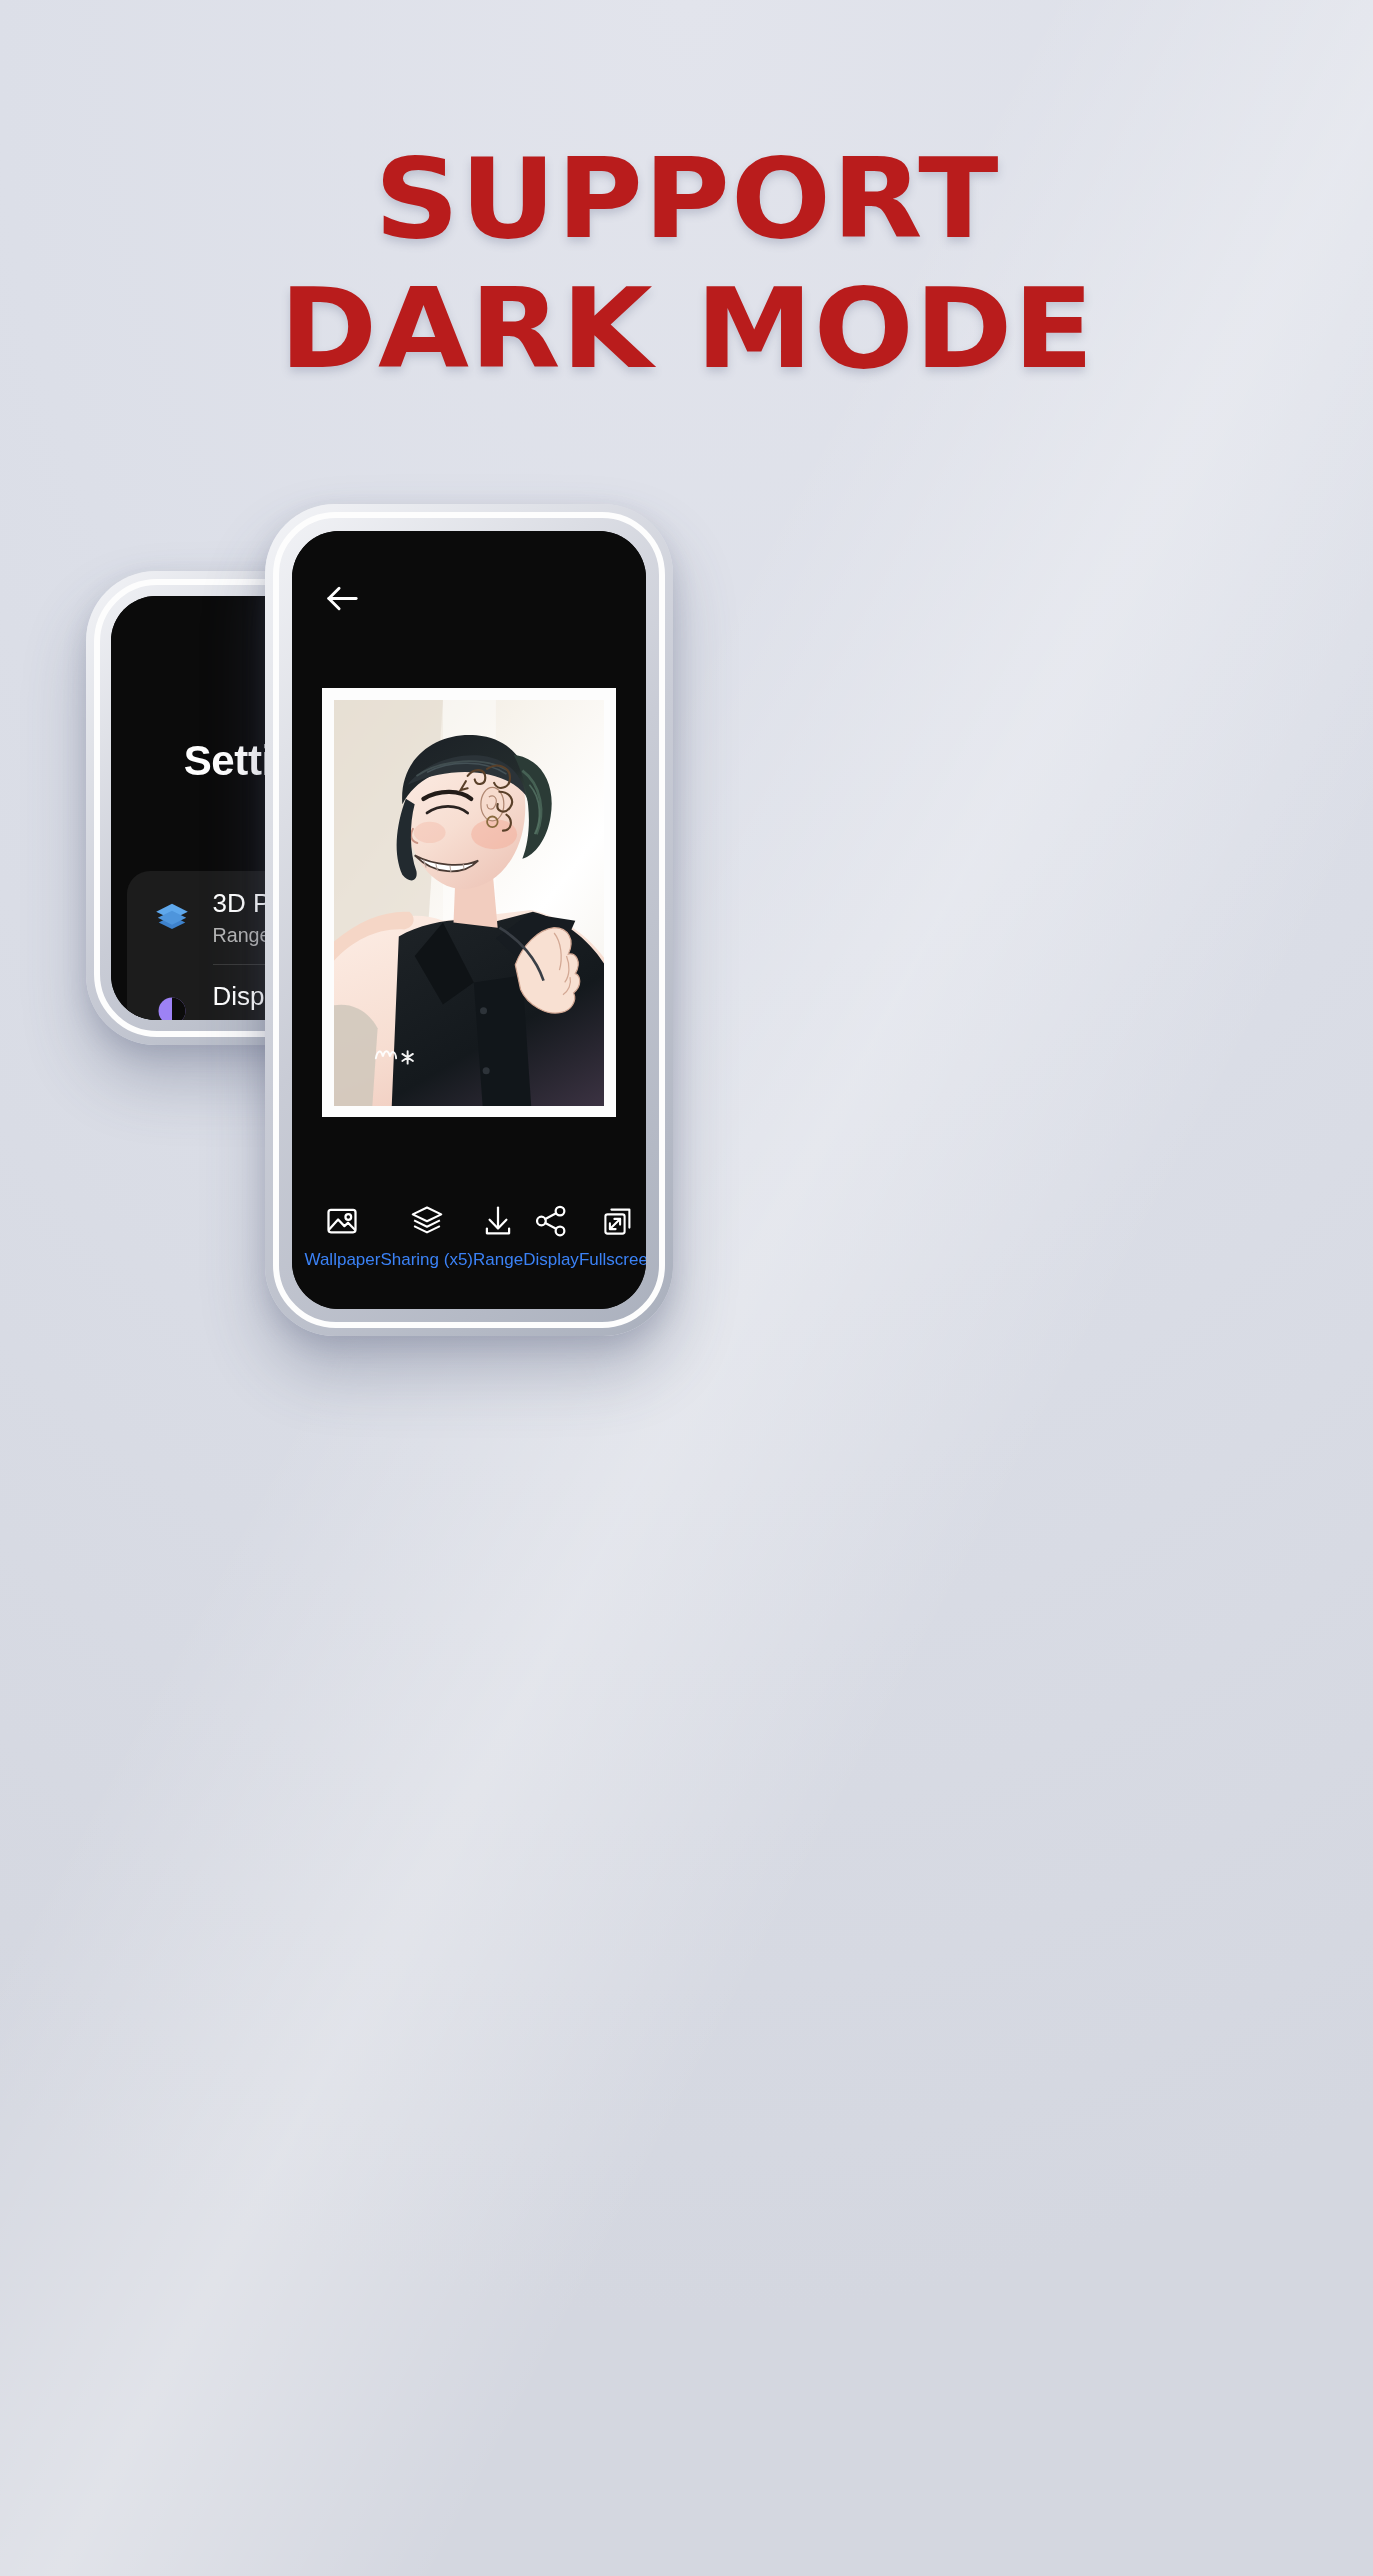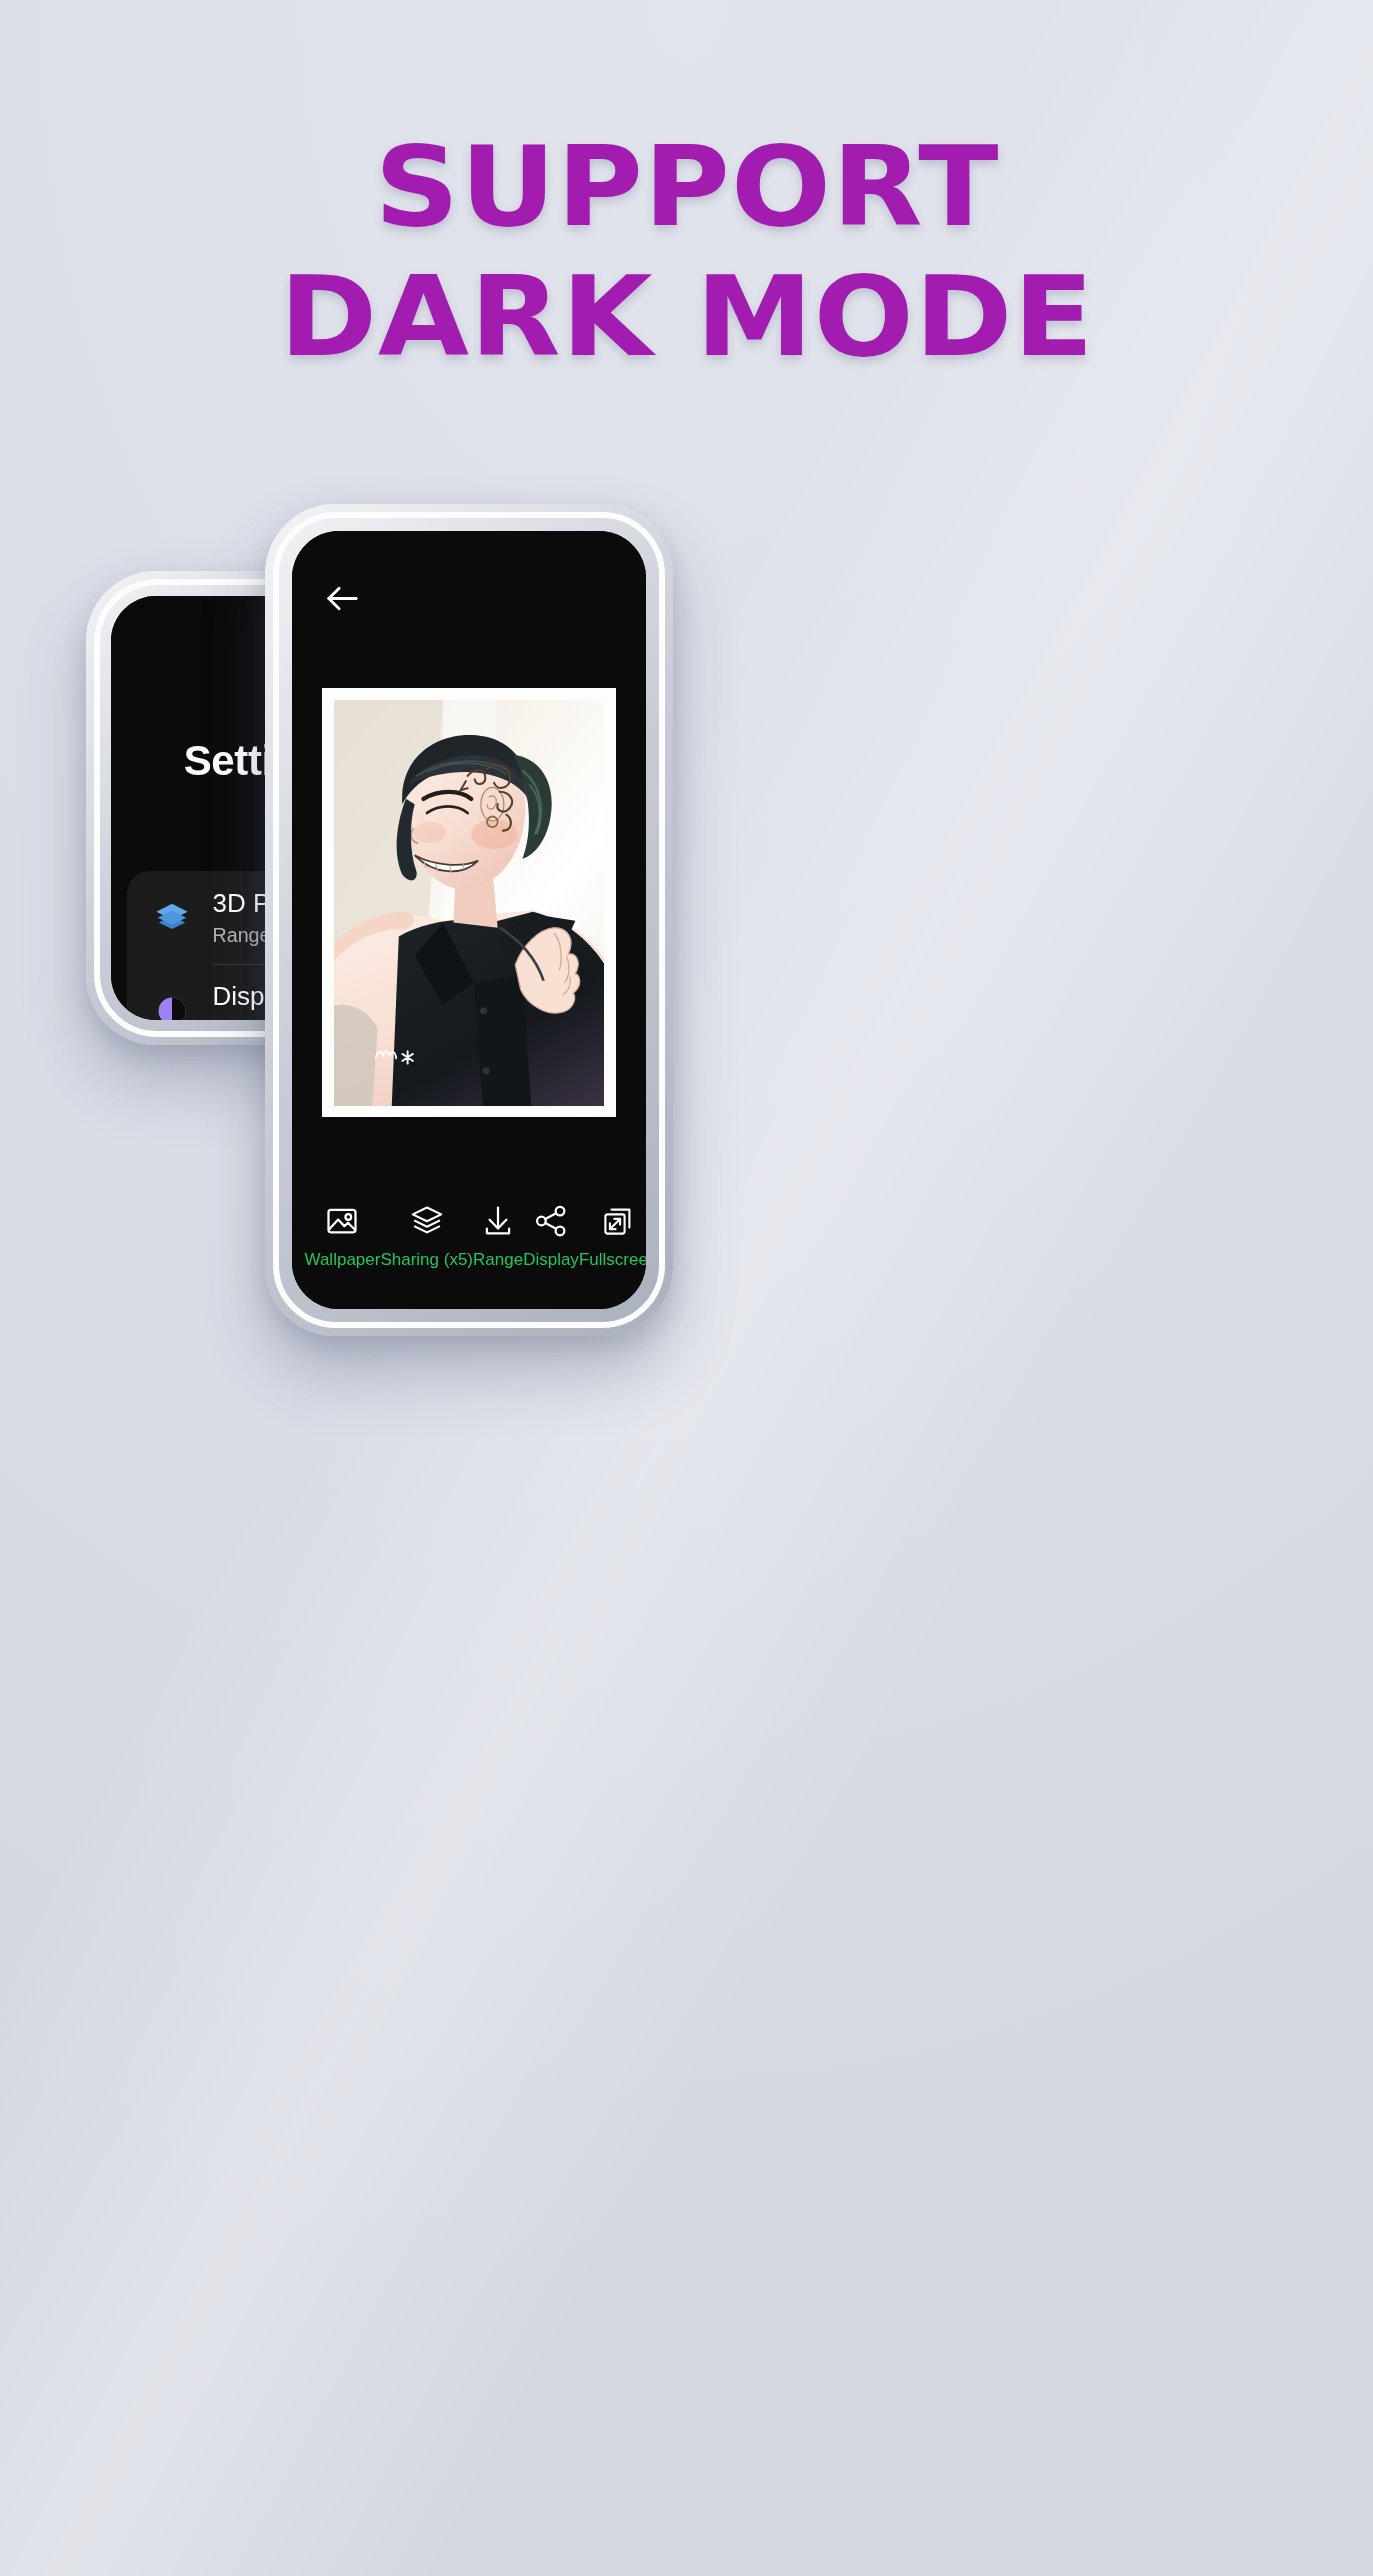--- a/index.html
+++ b/index.html
@@ -28,23 +28,23 @@
     background:
       linear-gradient(118deg, rgba(255,255,255,0.00) 38%, rgba(255,255,255,0.30) 52%, rgba(255,255,255,0.00) 66%);
     pointer-events: none;
   }
 
   
   .headline {
     position: absolute;
     left: 0;
     right: 0;
-    top: 134px;
+    top: 146px;
     text-align: center;
-    color: #a21caf;
+    color: #b91c1c;
     font-family: "DejaVu Sans", sans-serif;
     font-weight: bold;
     font-size: 111px;
     line-height: 0.95;
     letter-spacing: 0.9px;
     text-shadow: 0 4.5px 8px rgba(90,100,130,0.25);
     user-select: none;
   }
   .headline .line {
     display: block;
@@ -209,21 +209,21 @@
     box-sizing: border-box;
   }
   .tool {
     display: flex;
     flex-direction: column;
     align-items: center;
     gap: 10.7px;
     color: #ffffff;
   }
   .tool-icon { width: 36px; height: 36px; display:block; }
-  .tool-label { font-size: 17px; color: #22c55e; white-space: nowrap; }
+  .tool-label { font-size: 17px; color: #3b82f6; white-space: nowrap; }
 </style>
 </head>
 <body>
 
 <div class="bg"></div>
 <div class="bg-sheen"></div>
 
 <div class="headline">
   <span class="line">SUPPORT</span>
   <span class="line">DARK MODE</span>

